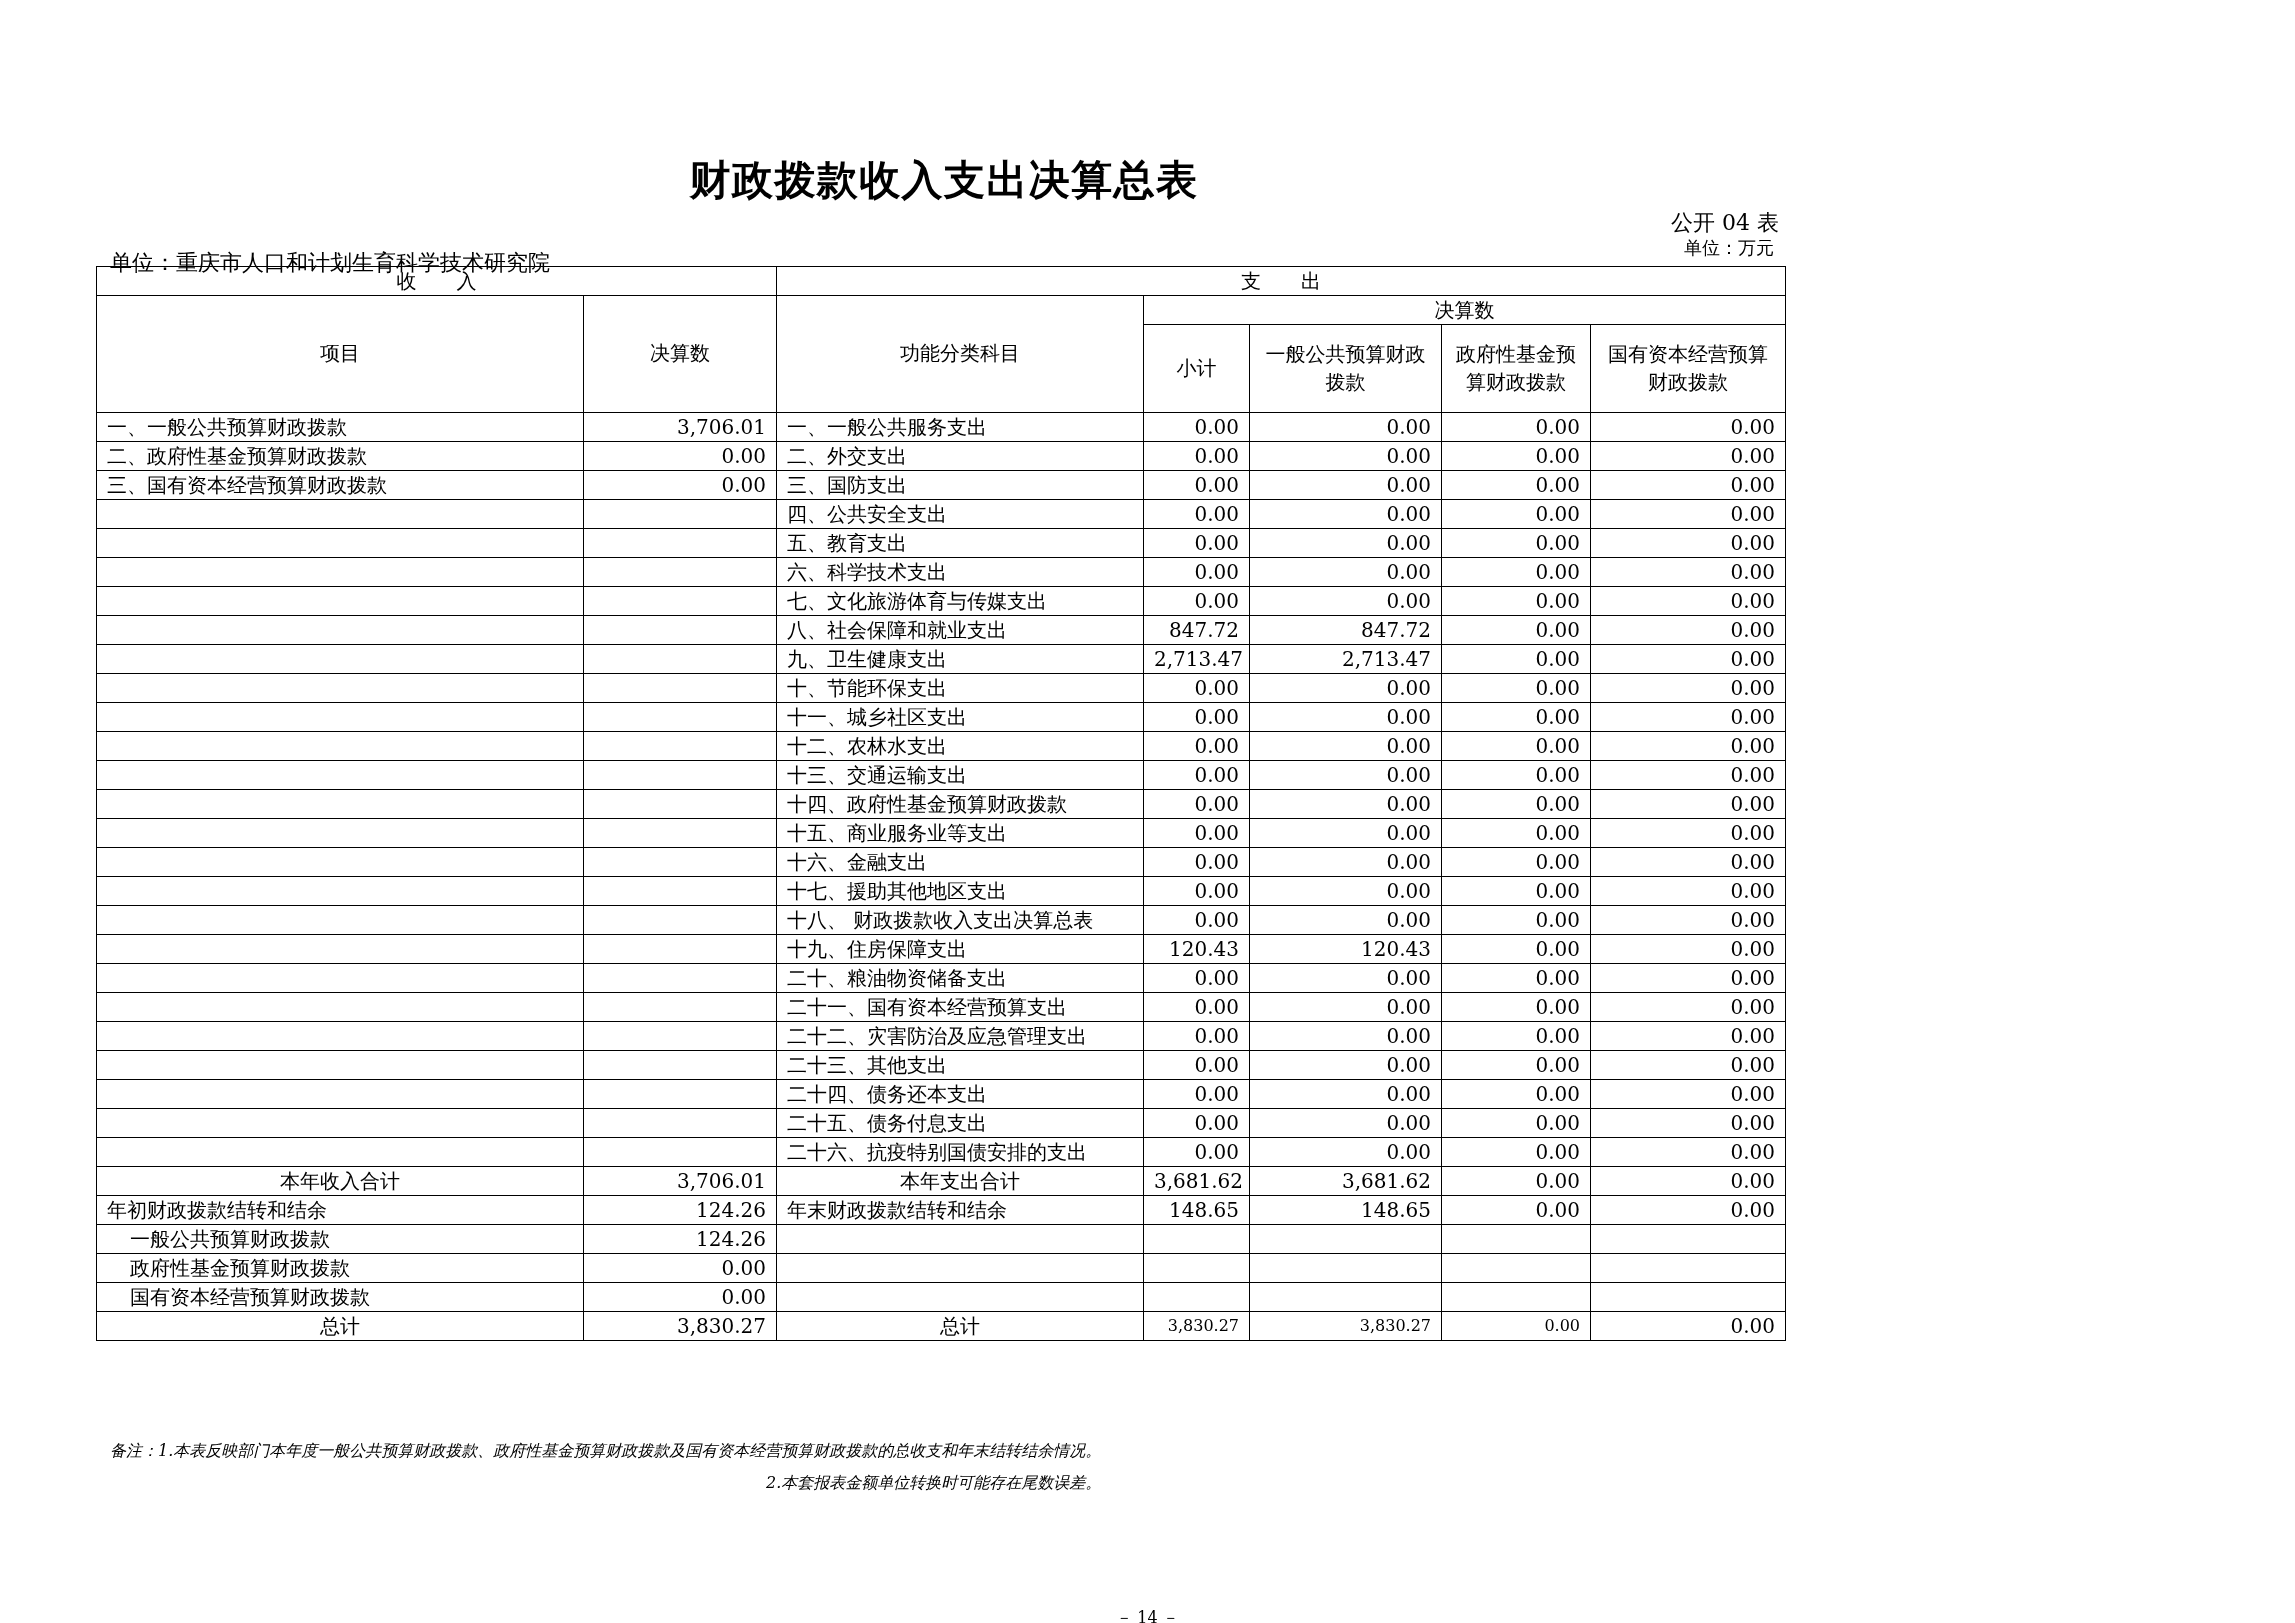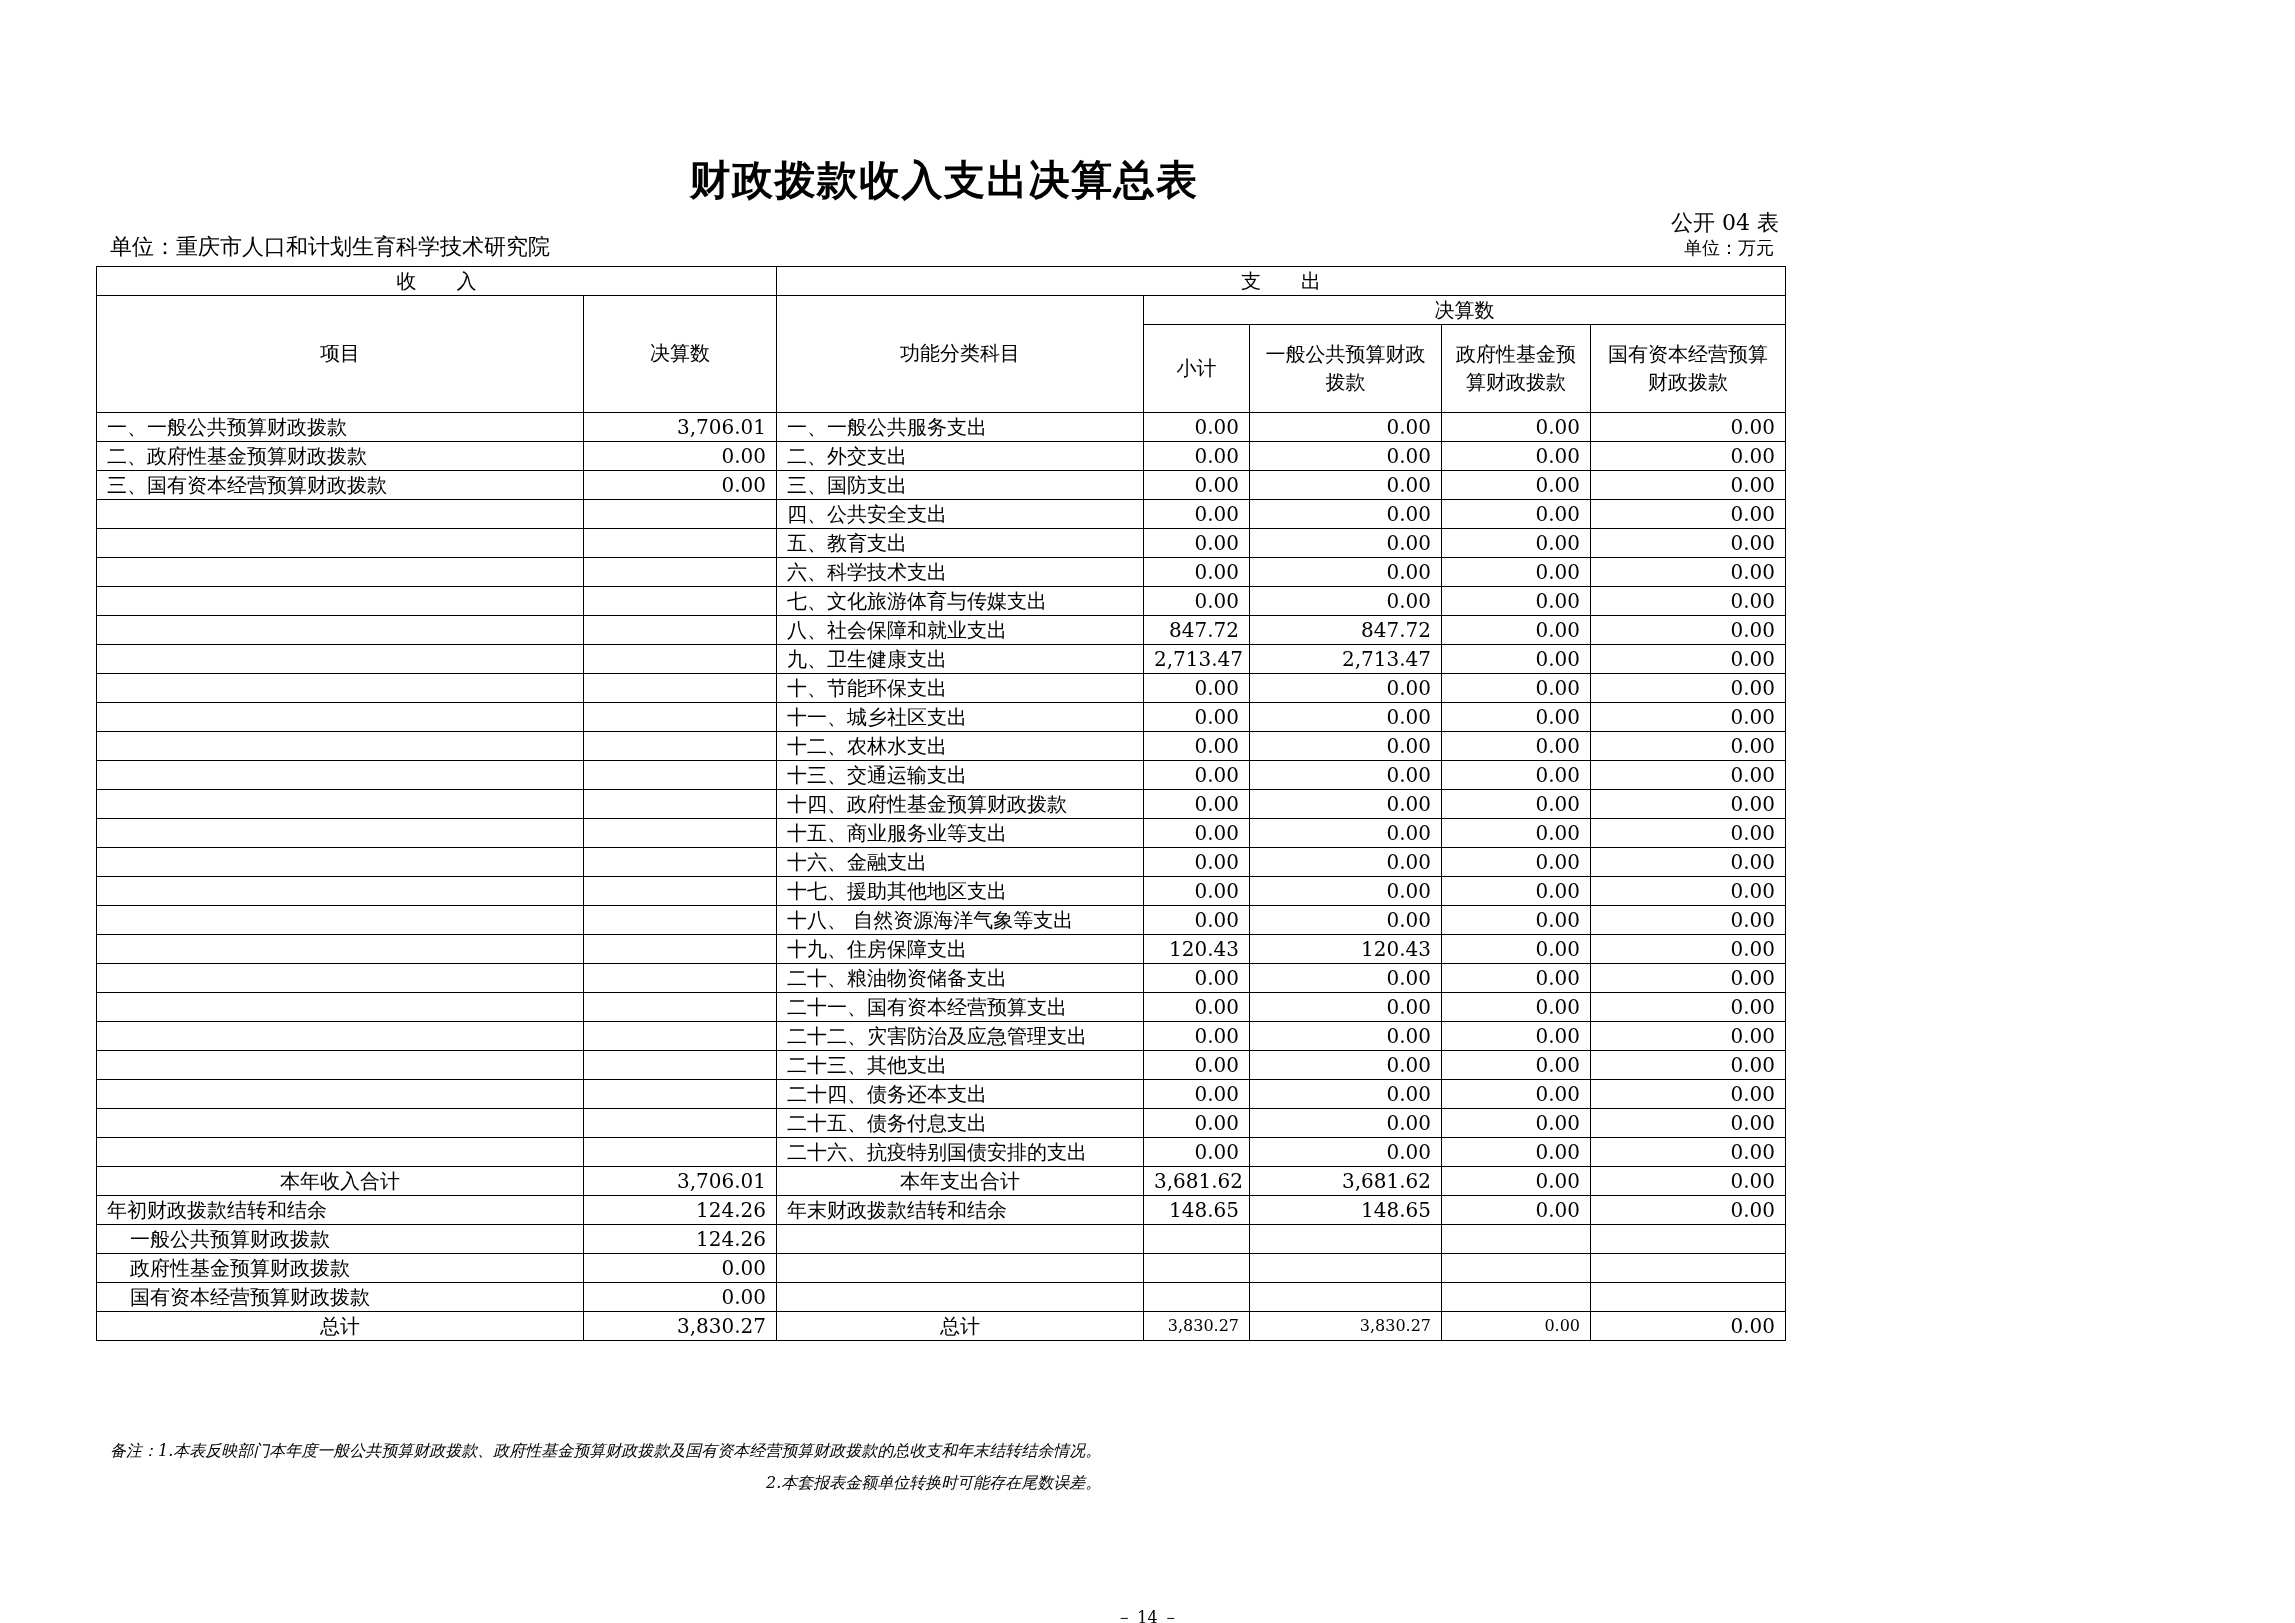--- a/index.html
+++ b/index.html
@@ -1,21 +1,21 @@
 <!DOCTYPE html>
 <html style="font-size:11.6px"><head>
 <meta charset="utf-8">
 <style>
   html, body { margin:0; padding:0; background:#ffffff; }
   body { width:2295px; height:1624px; position:relative; overflow:hidden;
          font-family:"DejaVu Serif","Liberation Serif",serif; color:#000; }
   .title { position:absolute; left:0; width:1888px; top:153px; text-align:center;
            font-size:41px; font-weight:bold; letter-spacing:1.4px; font-family:Liberation Mono, monospace; }
   .form-no { position:absolute; right:516px; top:208px; font-size:22px; }
-  .unit-org { position:absolute; left:110px; top:232px; font-size:22px; }
+  .unit-org { position:absolute; left:110px; top:248px; font-size:22px; }
   .unit-money { position:absolute; right:521px; top:236px; font-size:18px; }
   table.main { position:absolute; left:96px; top:266px; width:1594px;
                border-collapse:collapse; table-layout:fixed; font-size:20px; }
   table.main td { border:1.4px solid #000; padding:0 10px; height:28px; line-height:28px;
                   white-space:nowrap; overflow:hidden; }
   table.main td.num { text-align:right; }
   table.main td.ctr { text-align:center; }
   table.main td.hdr { text-align:center; line-height:27.5px; white-space:normal; }
   table.main td.indent1 { padding-left:33px; }
   .sm { font-size:16px; }
@@ -207,21 +207,21 @@
         <td class="num"></td>
         <td>十七、援助其他地区支出</td>
         <td class="num">0.00</td>
         <td class="num">0.00</td>
         <td class="num">0.00</td>
         <td class="num">0.00</td>
       </tr>
       <tr>
         <td></td>
         <td class="num"></td>
-        <td>十八、 自然资源海洋气象等支出</td>
+        <td>十八、 财政拨款收入支出决算总表</td>
         <td class="num">0.00</td>
         <td class="num">0.00</td>
         <td class="num">0.00</td>
         <td class="num">0.00</td>
       </tr>
       <tr>
         <td></td>
         <td class="num"></td>
         <td>十九、住房保障支出</td>
         <td class="num">120.43</td>

